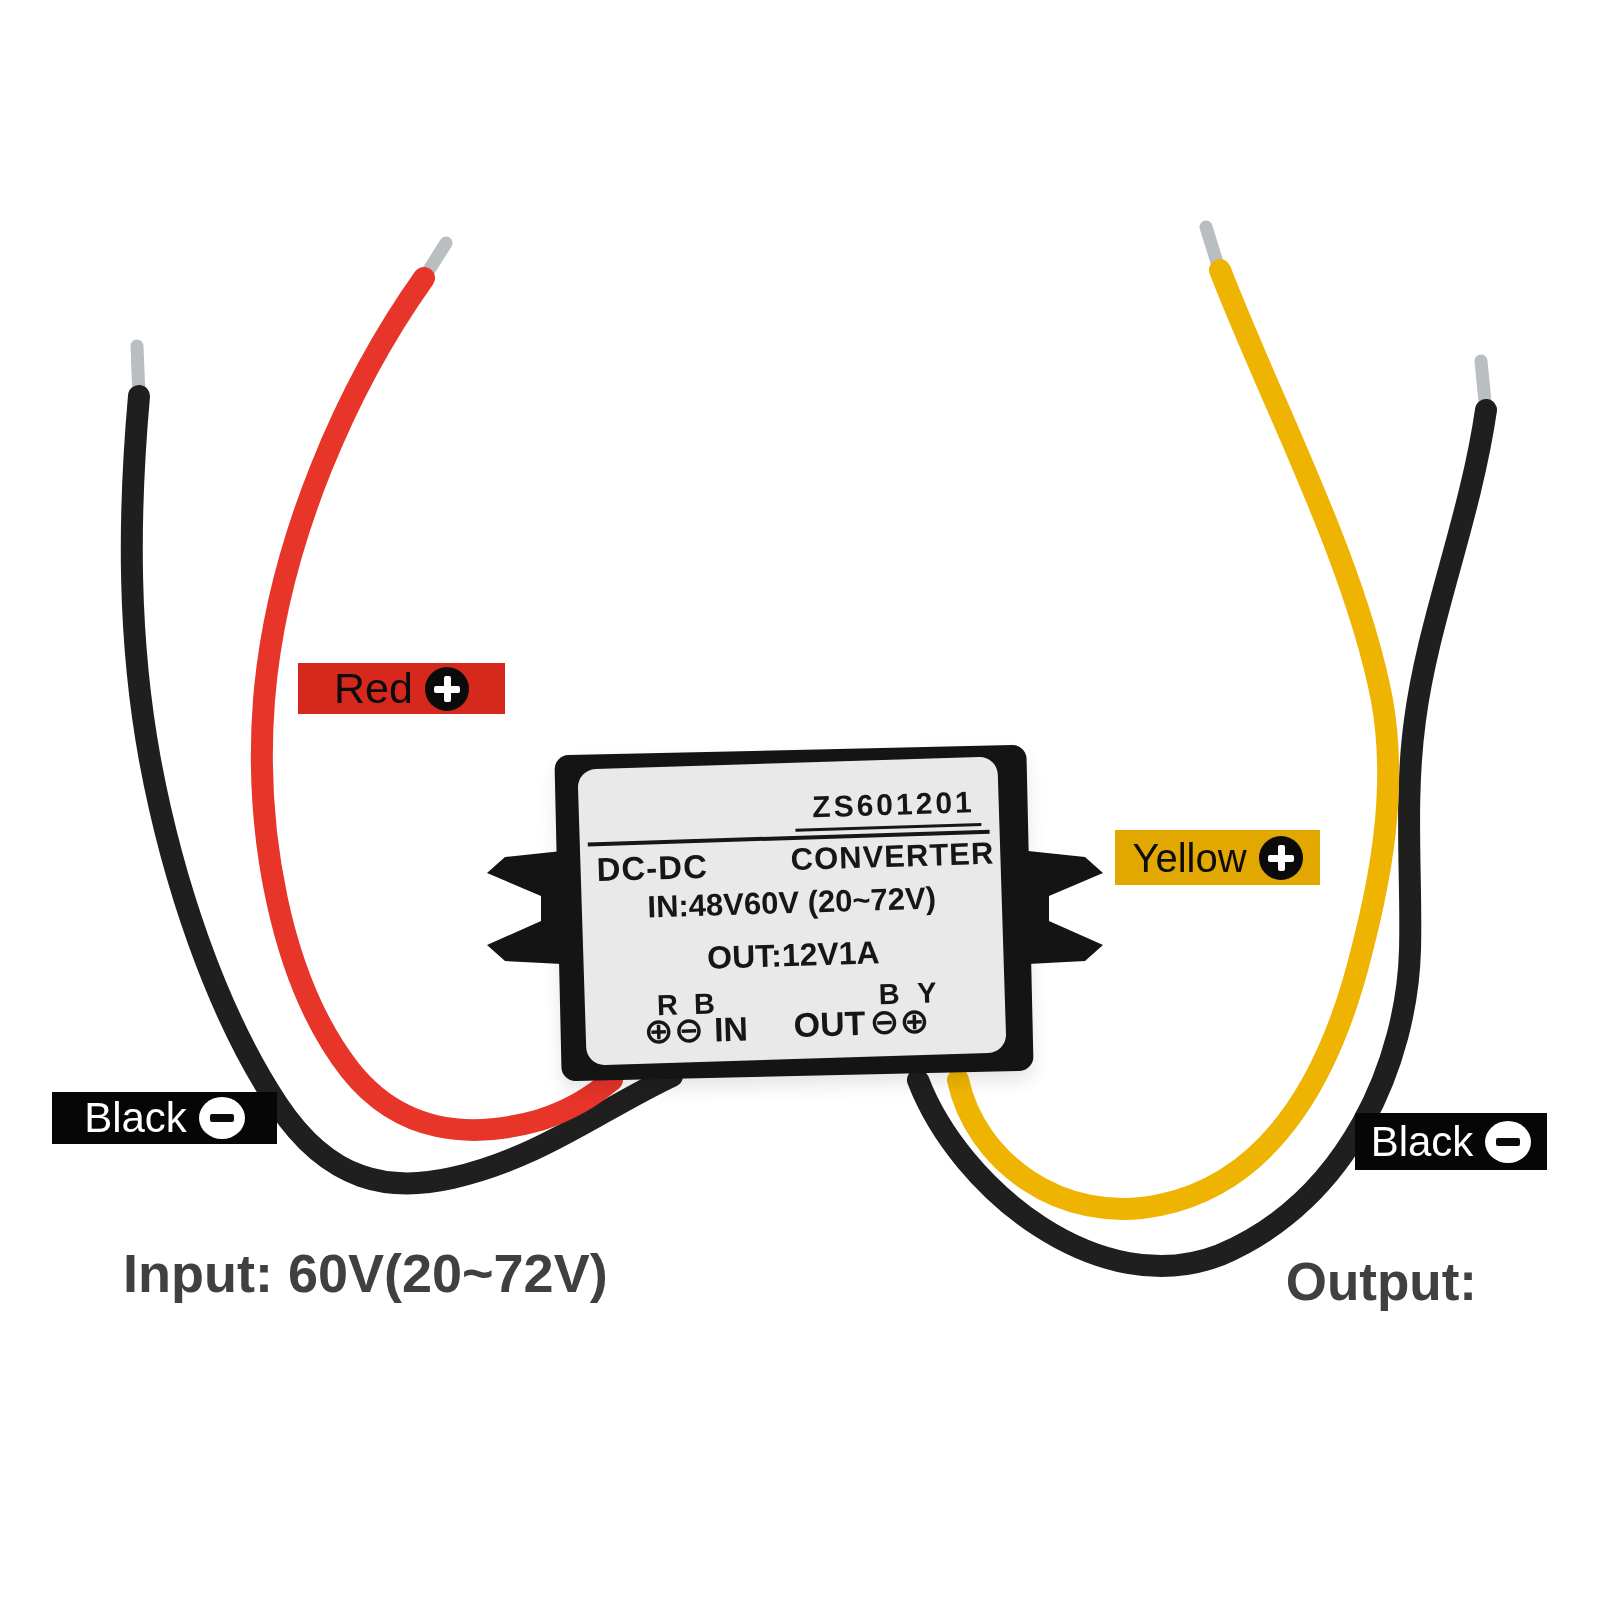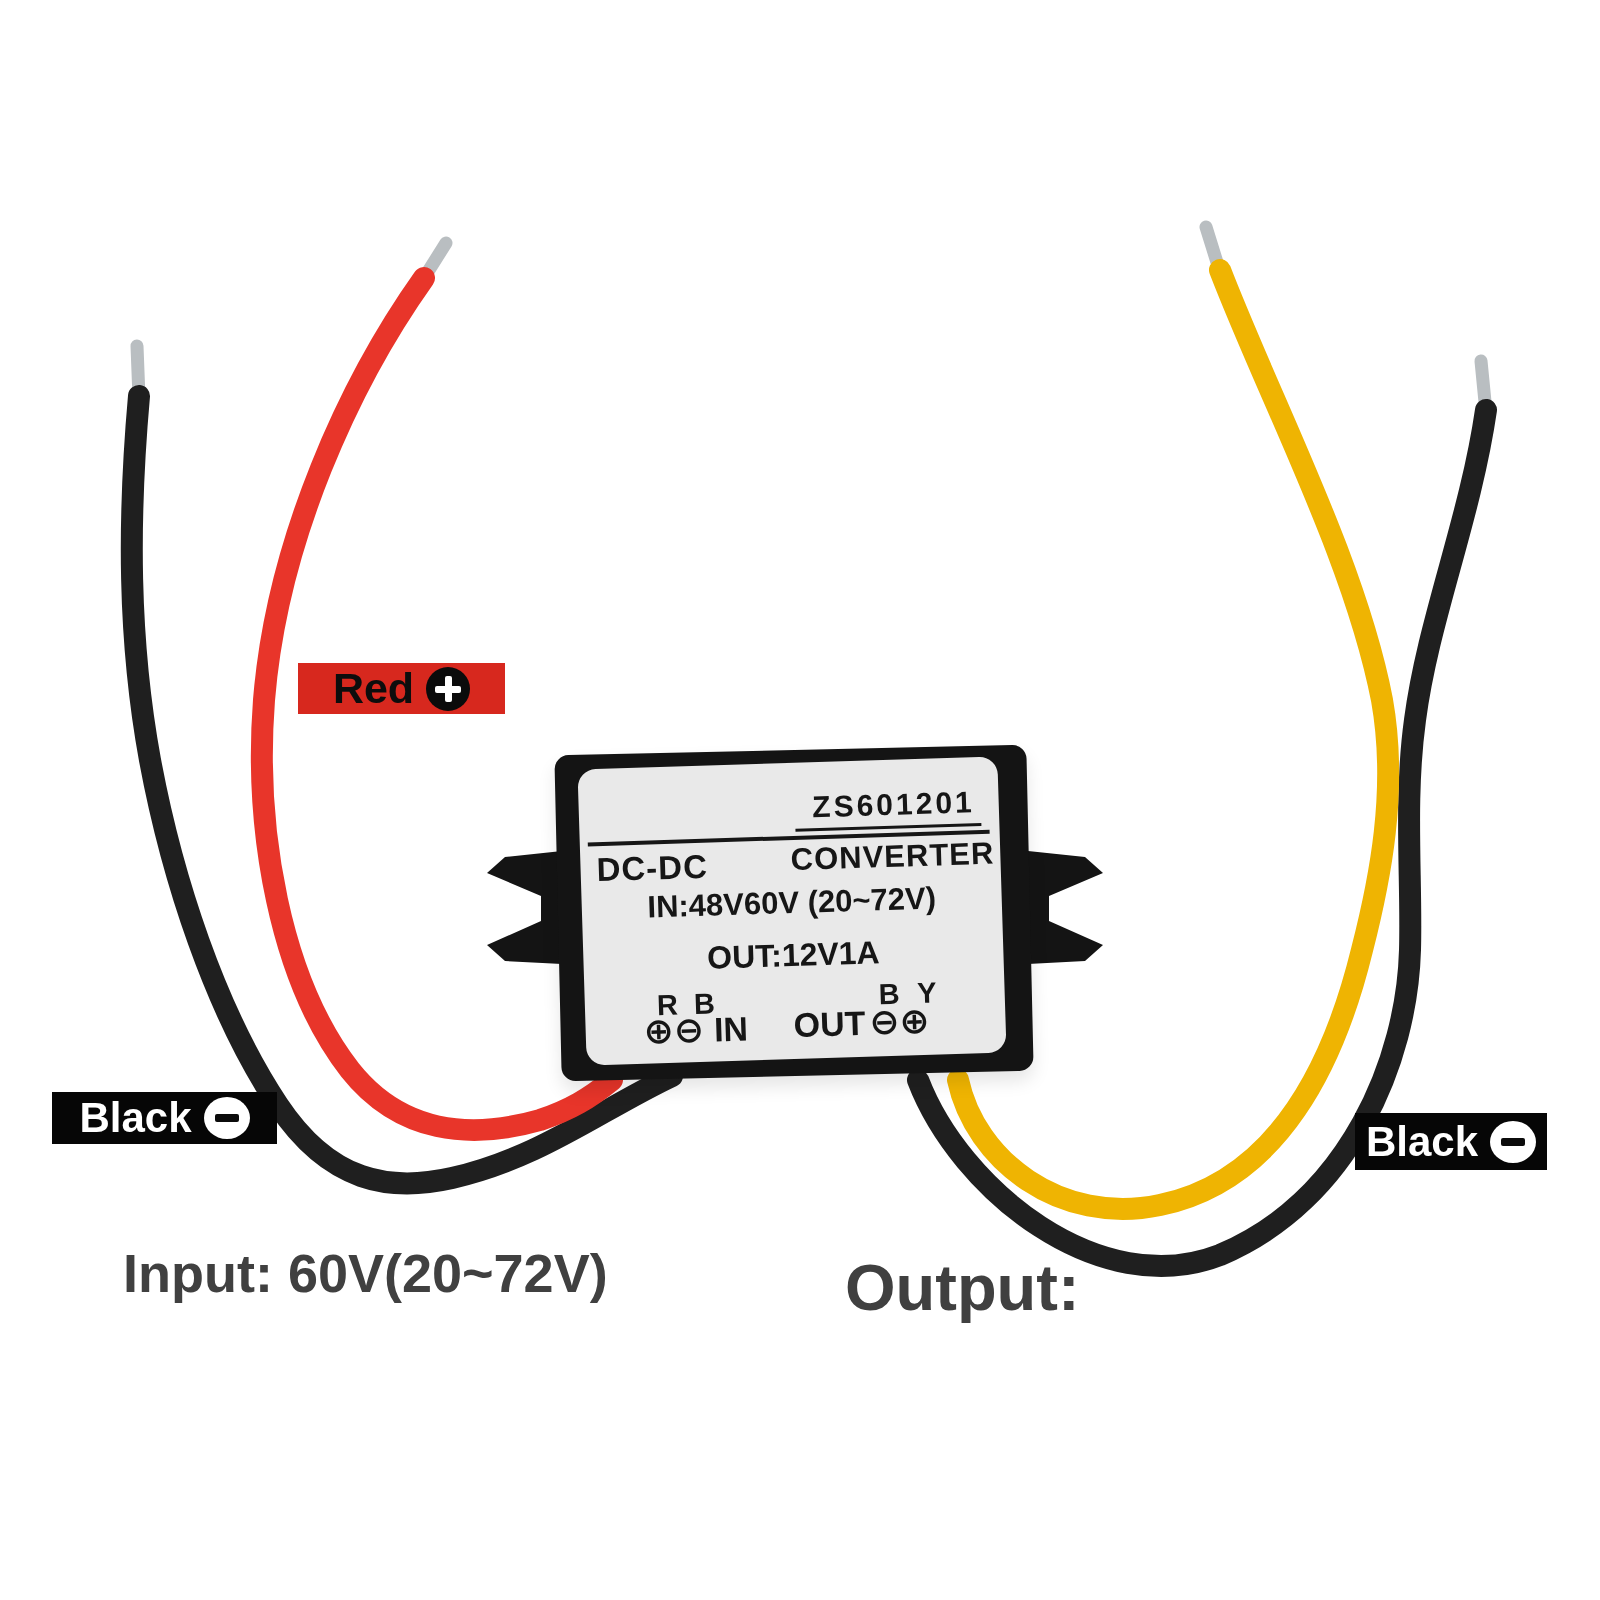--- a/index.html
+++ b/index.html
@@ -34,21 +34,21 @@
   .by{top:218px;left:294px;font-size:29px;font-weight:bold;word-spacing:10px;}
   .lsyms{top:243px;left:58px;font-size:34px;font-weight:bold;}
   .rsyms{top:241px;left:208px;font-size:34px;font-weight:bold;}
   .sym{position:static;font-family:"DejaVu Sans",sans-serif;font-size:36px;font-weight:bold;}
   .lsyms .word{position:static;margin-left:10px;}
   .rsyms .word{position:static;margin-right:4px;}
 
   
   .badge{
     position:absolute;display:flex;align-items:center;justify-content:center;
-    gap:12px;font-weight:bold;z-index:4;
+    gap:12px;font-weight:normal;z-index:4;
   }
   .badge .txt{line-height:1;}
   .badge-red{left:298px;top:663px;width:207px;height:51px;background:#d7281e;color:#0d0d0d;font-size:43px;}
   .badge-yellow{left:1115px;top:830px;width:205px;height:55px;background:#e2a801;color:#0d0d0d;font-size:40px;}
   .badge-black-left{left:52px;top:1092px;width:225px;height:52px;background:#060606;color:#ffffff;font-size:42px;}
   .badge-black-right{left:1355px;top:1113px;width:192px;height:57px;background:#060606;color:#ffffff;font-size:42px;}
   .icon-plus{
     position:relative;width:44px;height:44px;border-radius:50%;background:#0b0b0b;flex:0 0 auto;
   }
   .icon-plus::before,.icon-plus::after{
@@ -60,21 +60,21 @@
     position:relative;width:46px;height:42px;border-radius:50%;background:#ffffff;flex:0 0 auto;
   }
   .icon-minus::before{
     content:"";position:absolute;background:#0b0b0b;border-radius:2px;
     left:11px;top:17px;width:24px;height:8px;
   }
 
   
   .caption{position:absolute;color:#404040;font-weight:bold;z-index:4;line-height:1.12;}
   .cap-input{left:123px;top:1243px;font-size:54px;}
-  .cap-output{left:845px;top:1252px;width:632px;text-align:left;font-size:65px;}
+  .cap-output{left:845px;top:1252px;width:632px;text-align:right;font-size:53px;}
 </style>
 </head>
 <body>
 
 <div class="stage">
 
   <svg class="wires" width="1600" height="1600" viewBox="0 0 1600 1600">
 
     <path d="M137,346 L139,398" fill="none" stroke-width="13" stroke-linecap="round" stroke="#b9bec1"></path>
     <path d="M446,243 L424,278" fill="none" stroke-width="13" stroke-linecap="round" stroke="#b9bec1"></path>
@@ -113,20 +113,24 @@
 
     <div class="by">B Y</div>
     <div class="rsyms"><span class="word">OUT</span><span class="sym">⊖</span><span class="sym">⊕</span></div>
   </div>
 
   <div class="badge badge-red">
     <span class="txt">Red</span>
     <span class="icon-plus"></span>
   </div>
 
+  <div class="badge badge-yellow">
+    <span class="txt">Yellow</span>
+    <span class="icon-plus"></span>
+  </div>
 
   <div class="badge badge-black-left">
     <span class="txt">Black</span>
     <span class="icon-minus"></span>
   </div>
 
   <div class="badge badge-black-right">
     <span class="txt">Black</span>
     <span class="icon-minus"></span>
   </div>

